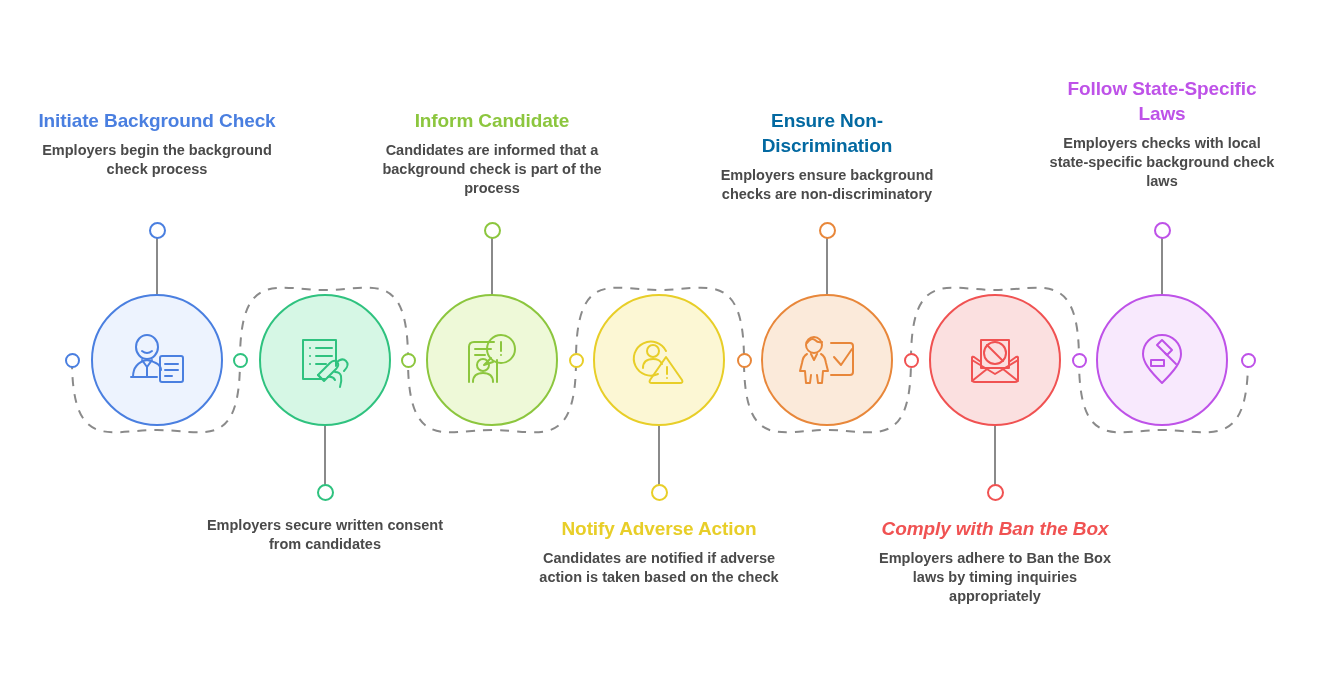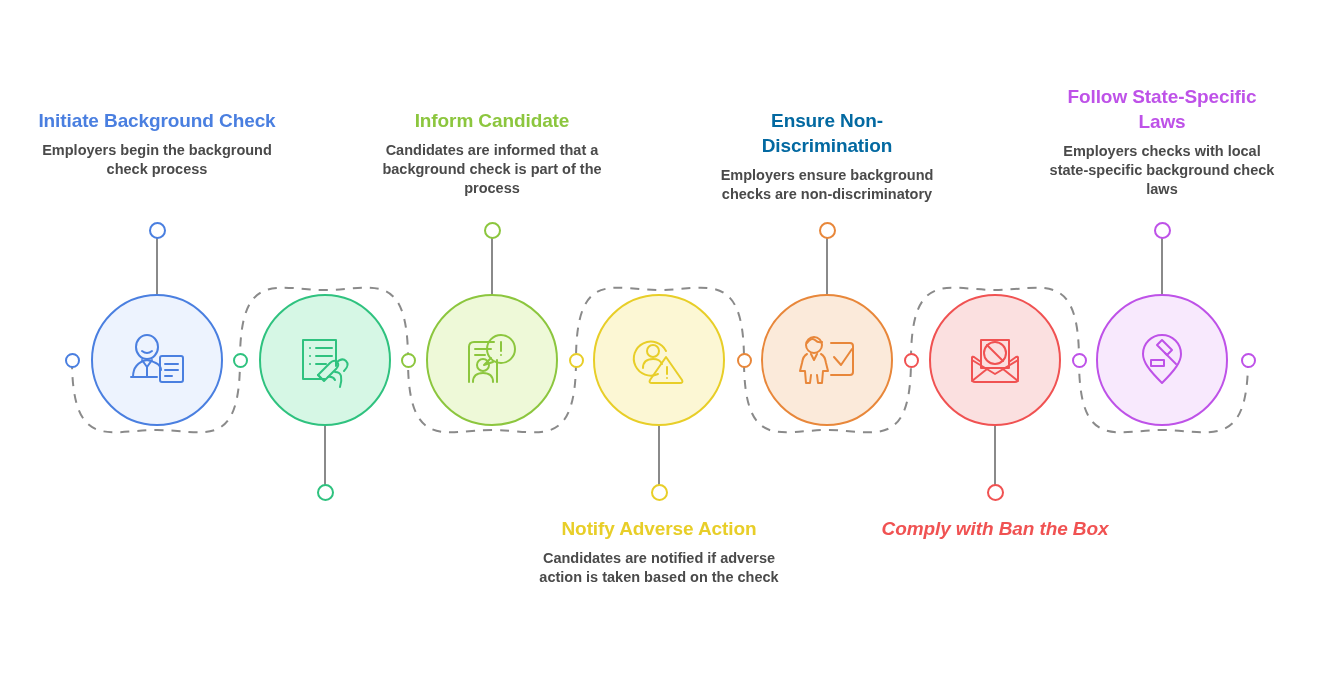--- a/index.html
+++ b/index.html
@@ -244,35 +244,37 @@
       <div class="wave-dot" style="left: 1079px; top: 360px; border-color: rgb(190, 82, 232);"></div>
       <div class="wave-dot" style="left: 1248px; top: 360px; border-color: rgb(190, 82, 232);"></div>
     </div>
 
   <div id="labels">
       <div class="textblock up" style="left: 157px; top: 108px;">
         <div class="title" style="color: rgb(74, 127, 224);">Initiate Background Check</div>
         <div class="desc">Employers begin the background check process</div>
       </div>
       <div class="textblock down" style="left: 325px; top: 516px;">
+        <div class="desc">Employers secure written consent from candidates</div>
       </div>
       <div class="textblock up" style="left: 492px; top: 108px;">
         <div class="title" style="color: rgb(140, 198, 62);">Inform Candidate</div>
         <div class="desc">Candidates are informed that a background check is part of the process</div>
       </div>
       <div class="textblock down" style="left: 659px; top: 516px;">
         <div class="title" style="color: rgb(232, 206, 40);">Notify Adverse Action</div>
         <div class="desc">Candidates are notified if adverse action is taken based on the check</div>
       </div>
       <div class="textblock up" style="left: 827px; top: 108px;">
         <div class="title" style="color: #0369a1;">Ensure Non-Discrimination</div>
         <div class="desc">Employers ensure background checks are non-discriminatory</div>
       </div>
       <div class="textblock down" style="left: 995px; top: 516px;">
         <div class="title" style="color: rgb(240, 82, 82); font-style: italic;">Comply with Ban the Box</div>
-      </div>
-      <div class="textblock up" style="left: 1162px; top: 84px;">
+        <div class="desc">Employers adhere to Ban the Box laws by timing inquiries appropriately</div>
+      </div>
+      <div class="textblock up" style="left: 1162px; top: 76px;">
         <div class="title" style="color: rgb(190, 82, 232);">Follow State-Specific Laws</div>
         <div class="desc">Employers checks with local state-specific background check laws</div>
       </div>
     </div>
 
 </div>
 
 </body></html>

